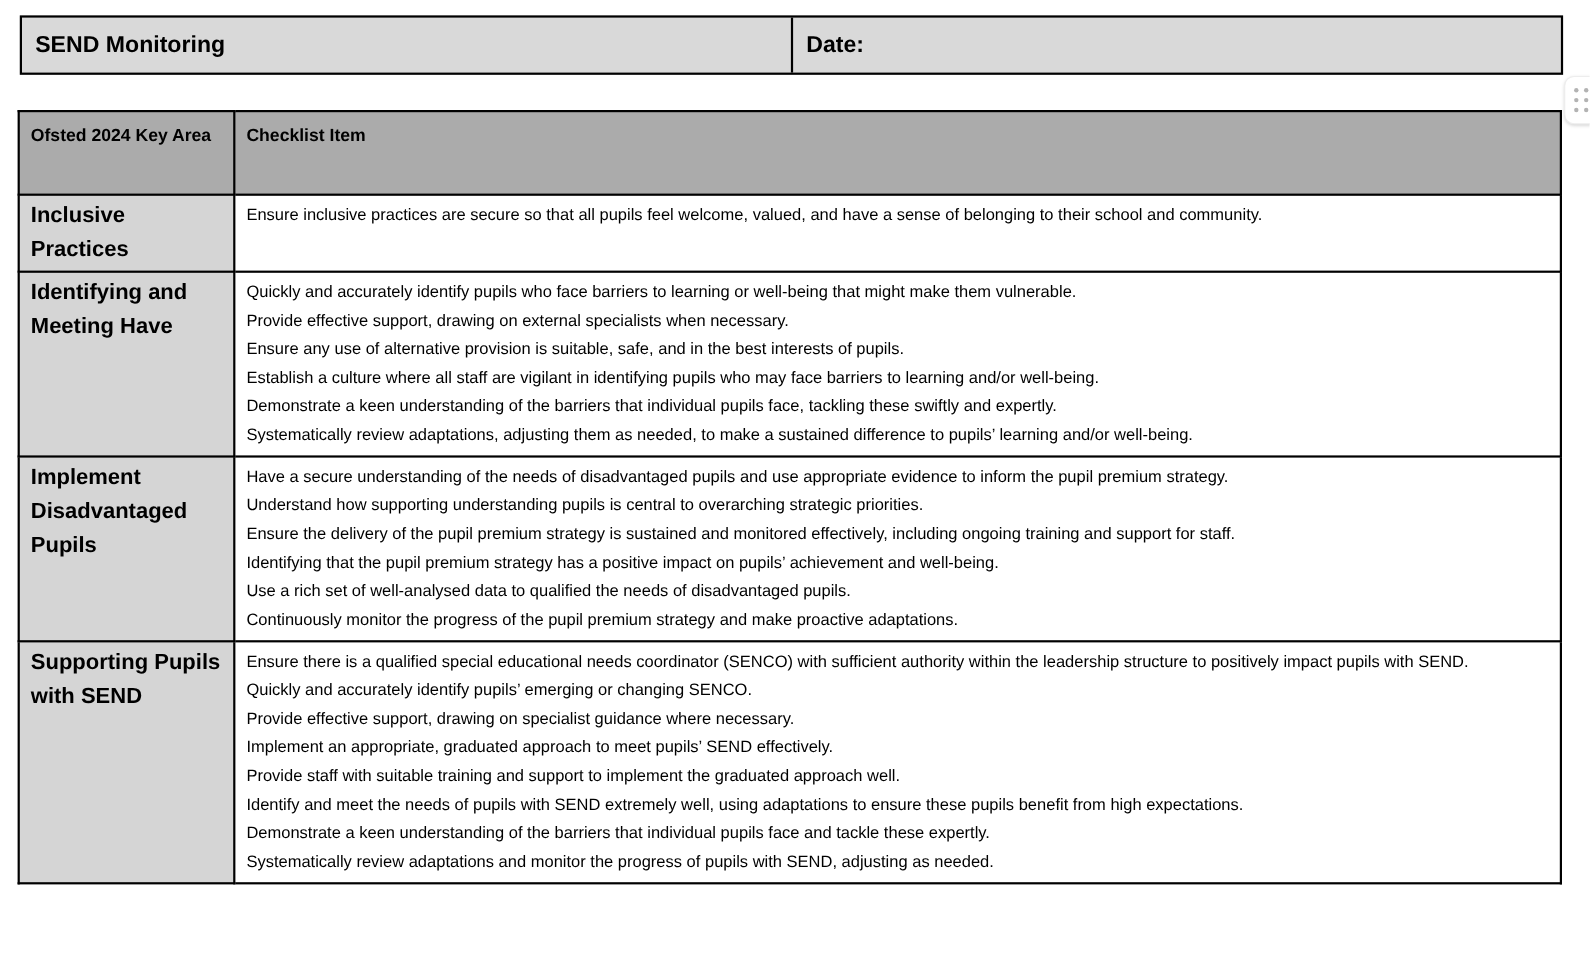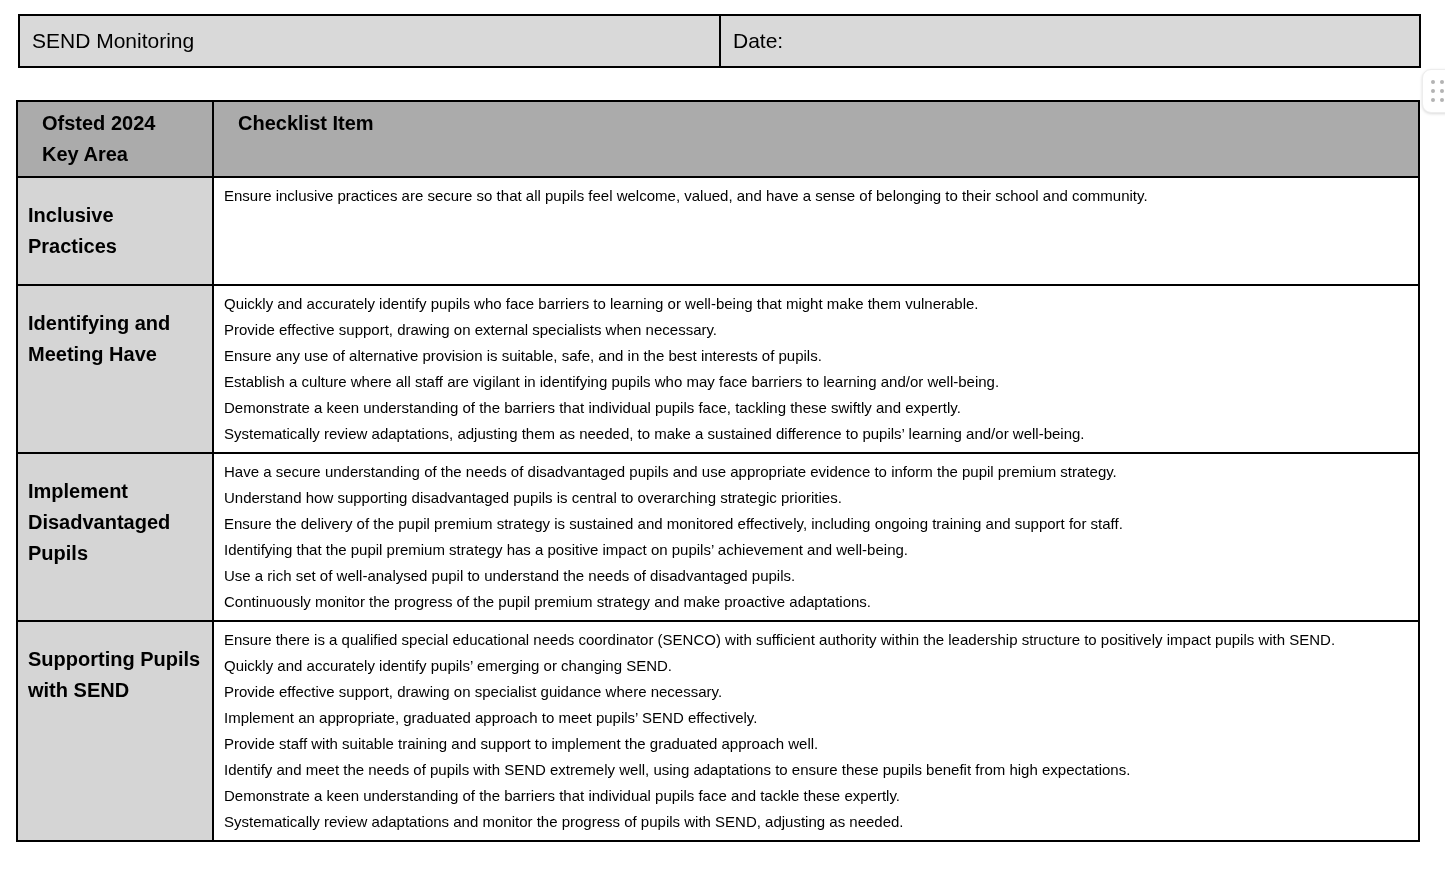--- a/index.html
+++ b/index.html
@@ -28,21 +28,21 @@
     display: flex;
     box-sizing: border-box;
     border: 2px solid #000000;
     background: #d9d9d9;
   }
   .title-cell {
     display: flex;
     align-items: center;
     box-sizing: border-box;
     padding: 0 12px;
-    font-weight: normal;
+    font-weight: bold;
     font-size: 21px;
   }
   .title-cell.first {
     width: 701px;
     border-right: 2px solid #000000;
   }
   .title-cell.second { flex: 1; }
 
   
   .drag-handle {
@@ -84,32 +84,32 @@
     table-layout: fixed;
   }
   .main-table th, .main-table td {
     border: 2px solid #000000;
     vertical-align: top;
     box-sizing: border-box;
     text-align: left;
   }
   .main-table th {
     background: #ababab;
-    font-size: 20px;
+    font-size: 16px;
     line-height: 31px;
     font-weight: bold;
-    padding: 6px 24px;
+    padding: 6px 10px;
     height: 76px;
   }
   .key-cell {
     background: #d5d5d5;
     font-weight: bold;
     font-size: 20px;
     line-height: 31px;
-    padding: 22px 10px;
+    padding: 3px 10px;
   }
   .items-cell {
     background: #ffffff;
     font-size: 15px;
     line-height: 26px;
     padding: 5px 10px;
   }
   .items-cell p { margin: 0; }
 </style>
 </head>
@@ -167,32 +167,32 @@
             <p>Ensure any use of alternative provision is suitable, safe, and in the best interests of pupils.</p>
             <p>Establish a culture where all staff are vigilant in identifying pupils who may face barriers to learning and/or well-being.</p>
             <p>Demonstrate a keen understanding of the barriers that individual pupils face, tackling these swiftly and expertly.</p>
             <p>Systematically review adaptations, adjusting them as needed, to make a sustained difference to pupils’ learning and/or well-being.</p>
           </td>
         </tr>
         <tr>
           <td class="key-cell">Implement Disadvantaged Pupils</td>
           <td class="items-cell">
             <p>Have a secure understanding of the needs of disadvantaged pupils and use appropriate evidence to inform the pupil premium strategy.</p>
-            <p>Understand how supporting disadvantaged pupils is central to overarching strategic priorities.</p>
+            <p>Understand how supporting understanding pupils is central to overarching strategic priorities.</p>
             <p>Ensure the delivery of the pupil premium strategy is sustained and monitored effectively, including ongoing training and support for staff.</p>
             <p>Identifying that the pupil premium strategy has a positive impact on pupils’ achievement and well-being.</p>
-            <p>Use a rich set of well-analysed pupil to understand the needs of disadvantaged pupils.</p>
+            <p>Use a rich set of well-analysed data to qualified the needs of disadvantaged pupils.</p>
             <p>Continuously monitor the progress of the pupil premium strategy and make proactive adaptations.</p>
           </td>
         </tr>
         <tr>
           <td class="key-cell">Supporting Pupils with SEND</td>
           <td class="items-cell">
             <p>Ensure there is a qualified special educational needs coordinator (SENCO) with sufficient authority within the leadership structure to positively impact pupils with SEND.</p>
-            <p>Quickly and accurately identify pupils’ emerging or changing SEND.</p>
+            <p>Quickly and accurately identify pupils’ emerging or changing SENCO.</p>
             <p>Provide effective support, drawing on specialist guidance where necessary.</p>
             <p>Implement an appropriate, graduated approach to meet pupils’ SEND effectively.</p>
             <p>Provide staff with suitable training and support to implement the graduated approach well.</p>
             <p>Identify and meet the needs of pupils with SEND extremely well, using adaptations to ensure these pupils benefit from high expectations.</p>
             <p>Demonstrate a keen understanding of the barriers that individual pupils face and tackle these expertly.</p>
             <p>Systematically review adaptations and monitor the progress of pupils with SEND, adjusting as needed.</p>
           </td>
         </tr>
       </tbody>
   </table>

